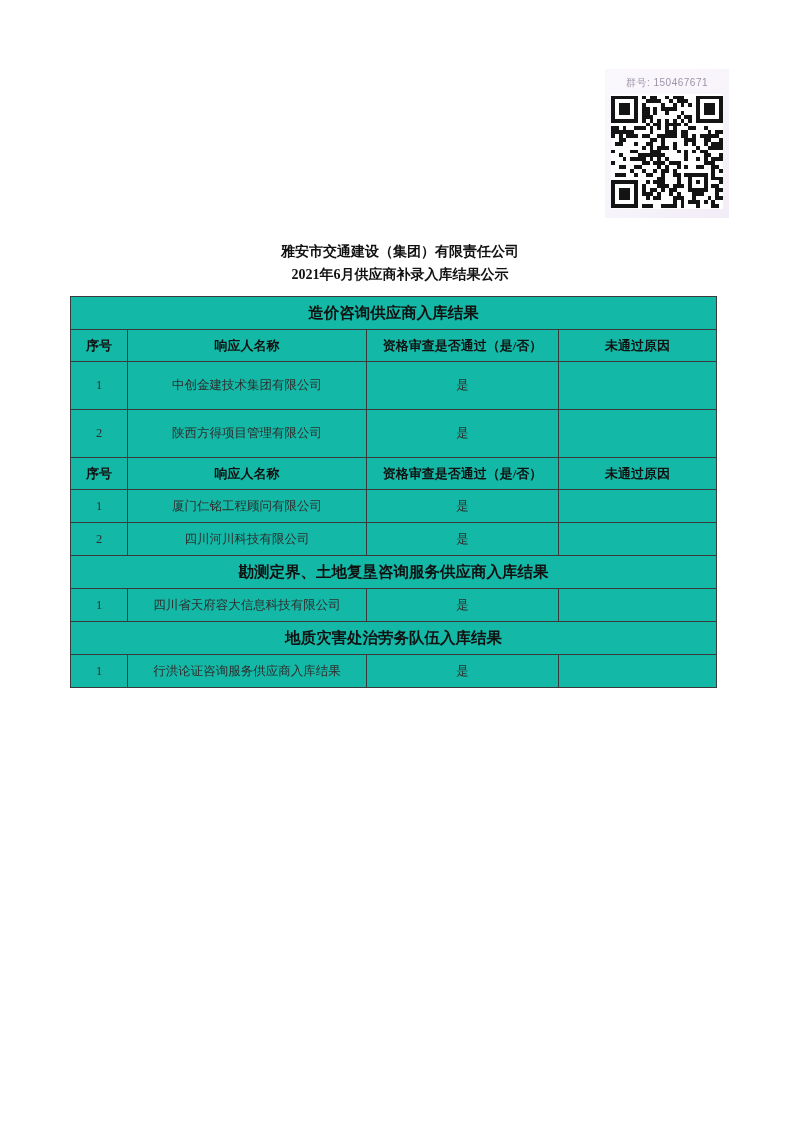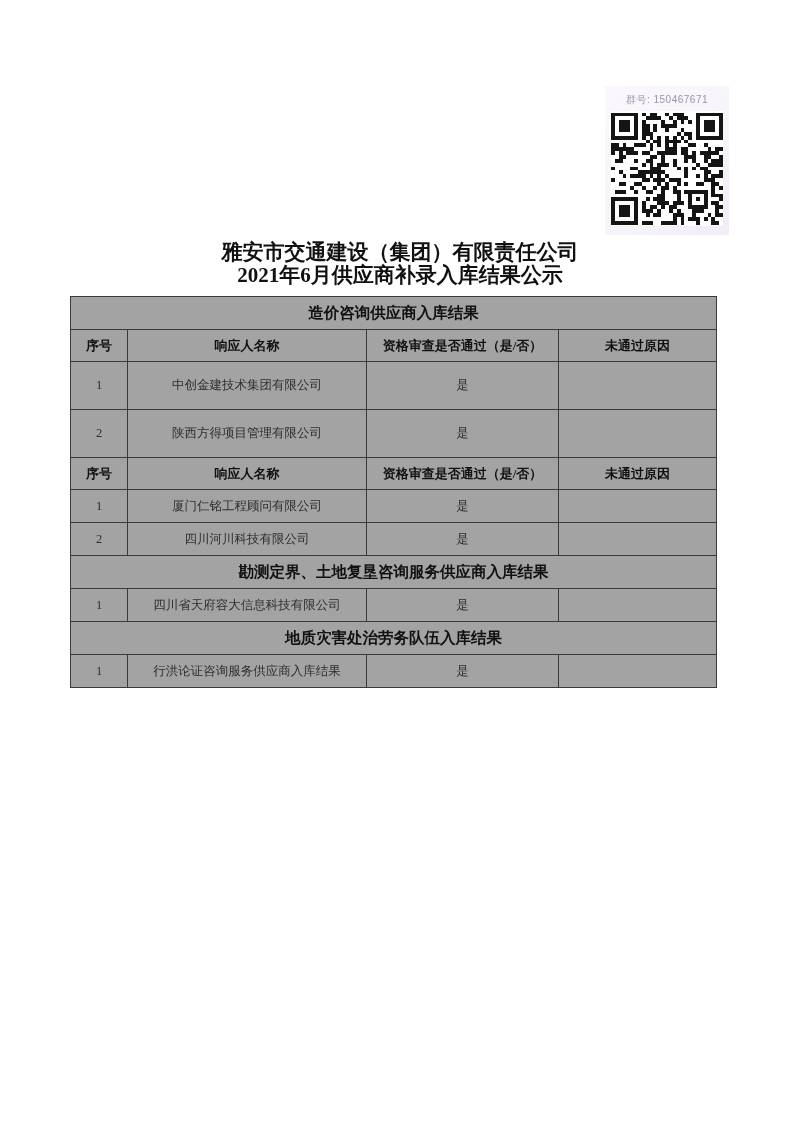--- a/index.html
+++ b/index.html
@@ -20,46 +20,46 @@
 
   
   .notice{
     position:absolute;left:75px;top:100px;width:514px;
     font-size:14.5px;line-height:20.6px;text-align:justify;
     color:#1a1a1a;letter-spacing:.2px;
   }
 
   
   .qr-card{
-    position:absolute;left:605px;top:86px;width:124px;height:149px;
+    position:absolute;left:605px;top:69px;width:124px;height:149px;
     background:linear-gradient(135deg,#fbf8fd 0%,var(--qr-card-bg) 60%,#f1ecf6 100%);
     text-align:center;
   }
   .qr-label{
     margin-top:7px;font-size:10px;letter-spacing:.5px;
     color:var(--qr-label);
     font-family:"Liberation Sans","DejaVu Sans",sans-serif;
   }
   .qr-code{
     display:block;margin:4px auto 0;width:112px;height:115px;
     background:#fff;
   }
 
   
   .doc-title{
     position:absolute;left:0;top:241px;width:100%;
     text-align:center;font-weight:bold;color:#111;
-    font-size:21px;line-height:22.5px;
+    font-size:14px;line-height:22.5px;
   }
 
   
   table.results{
     position:absolute;left:70px;top:296px;width:646px;
     border-collapse:collapse;table-layout:fixed;
-    background:#a3a3a3;
+    background:#14b8a6;
   }
   table.results td{
     border:1px solid var(--border);
     text-align:center;vertical-align:middle;
     padding:0 3px;color:#2e2e2e;
     overflow:hidden;white-space:nowrap;
   }
   tr.section-title td{height:33px;font-weight:bold;font-size:15.5px;color:#111;}
   tr.col-header td{height:32px;font-weight:bold;font-size:13px;color:#111;}
   tr.data-row td{height:33px;font-size:12.5px;}

